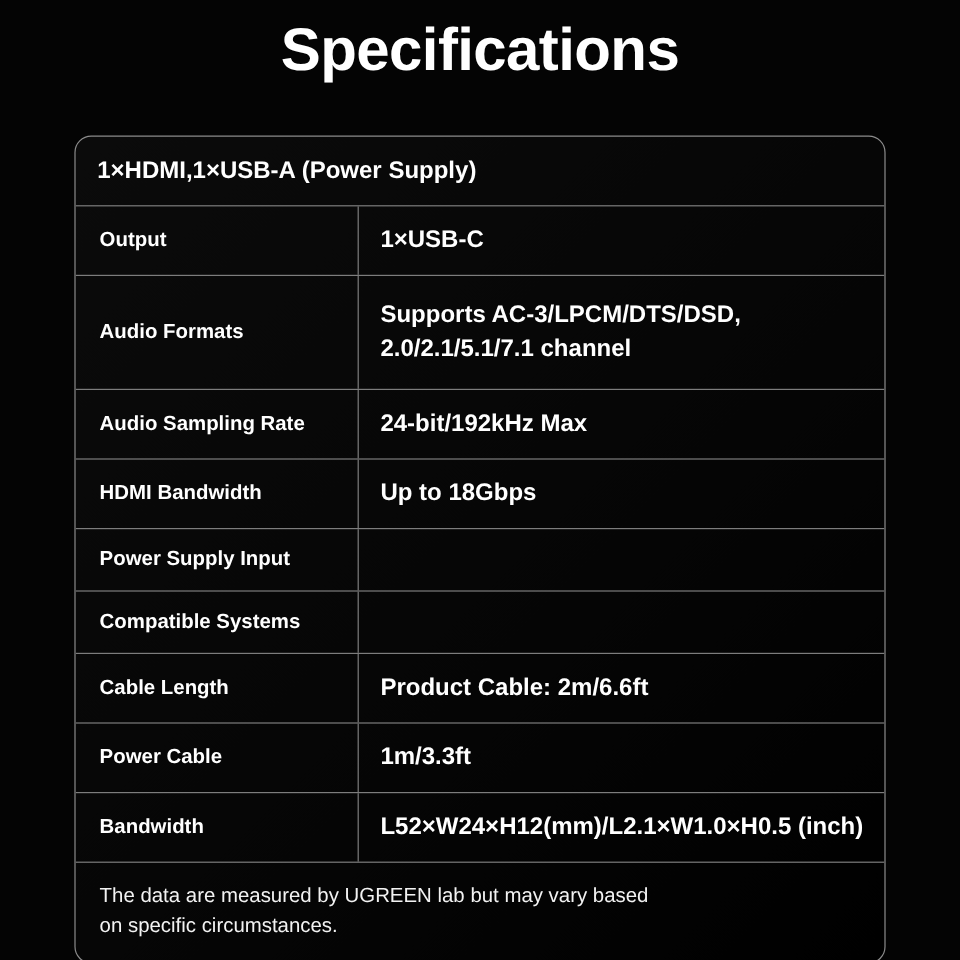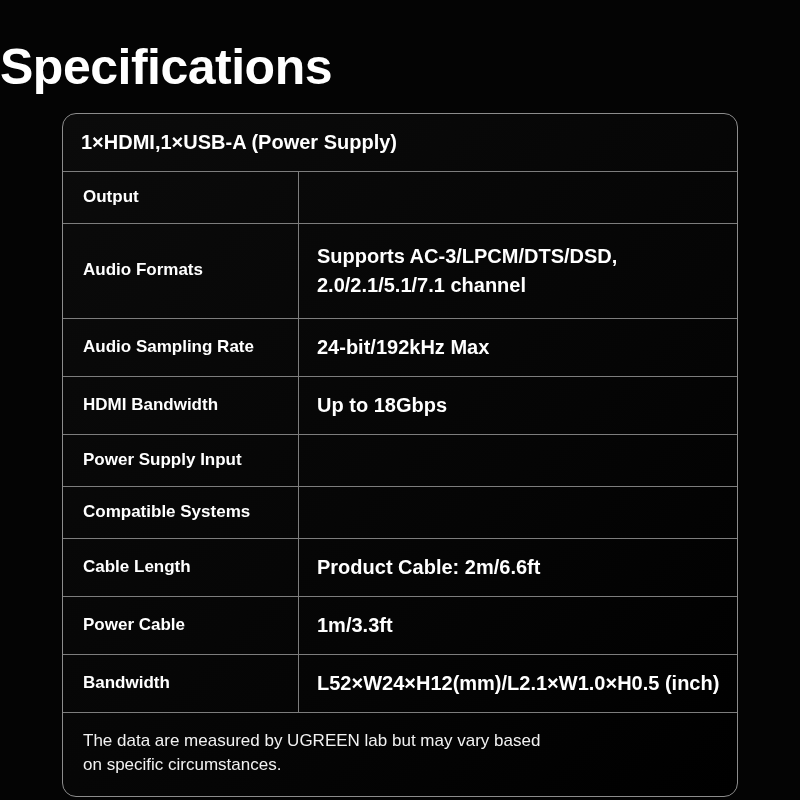--- a/index.html
+++ b/index.html
@@ -16,24 +16,25 @@
     -webkit-font-smoothing: antialiased;
   }
   .page {
     position: relative;
     width: 800px;
     height: 800px;
     background: #040404;
     box-sizing: border-box;
   }
   .title {
+    text-align: center;
     font-size: 50px;
     font-weight: 700;
     letter-spacing: -0.5px;
-    padding-top: 40px;
+    padding-top: 14px;
     line-height: 1.1;
     color: #ffffff;
   }
   .spec-card {
     position: absolute;
     left: 62px;
     top: 113px;
     width: 676px;
     border: 1px solid #8c8c8c;
     border-radius: 14px;
@@ -96,20 +97,21 @@
 
   <div class="title">Specifications</div>
 
   <div class="spec-card">
     <div id="rows-container">
         <div class="row">
           <div class="cell-value">1×HDMI,1×USB-A (Power Supply)</div>
         </div>
         <div class="row">
           <div class="cell-label">Output</div>
+          <div class="cell-value">1×USB-C</div>
         </div>
         <div class="row tall">
           <div class="cell-label">Audio Formats</div>
           <div class="cell-value">Supports AC-3/LPCM/DTS/DSD,
 2.0/2.1/5.1/7.1  channel</div>
         </div>
         <div class="row">
           <div class="cell-label">Audio Sampling Rate</div>
           <div class="cell-value">24-bit/192kHz Max</div>
         </div>

